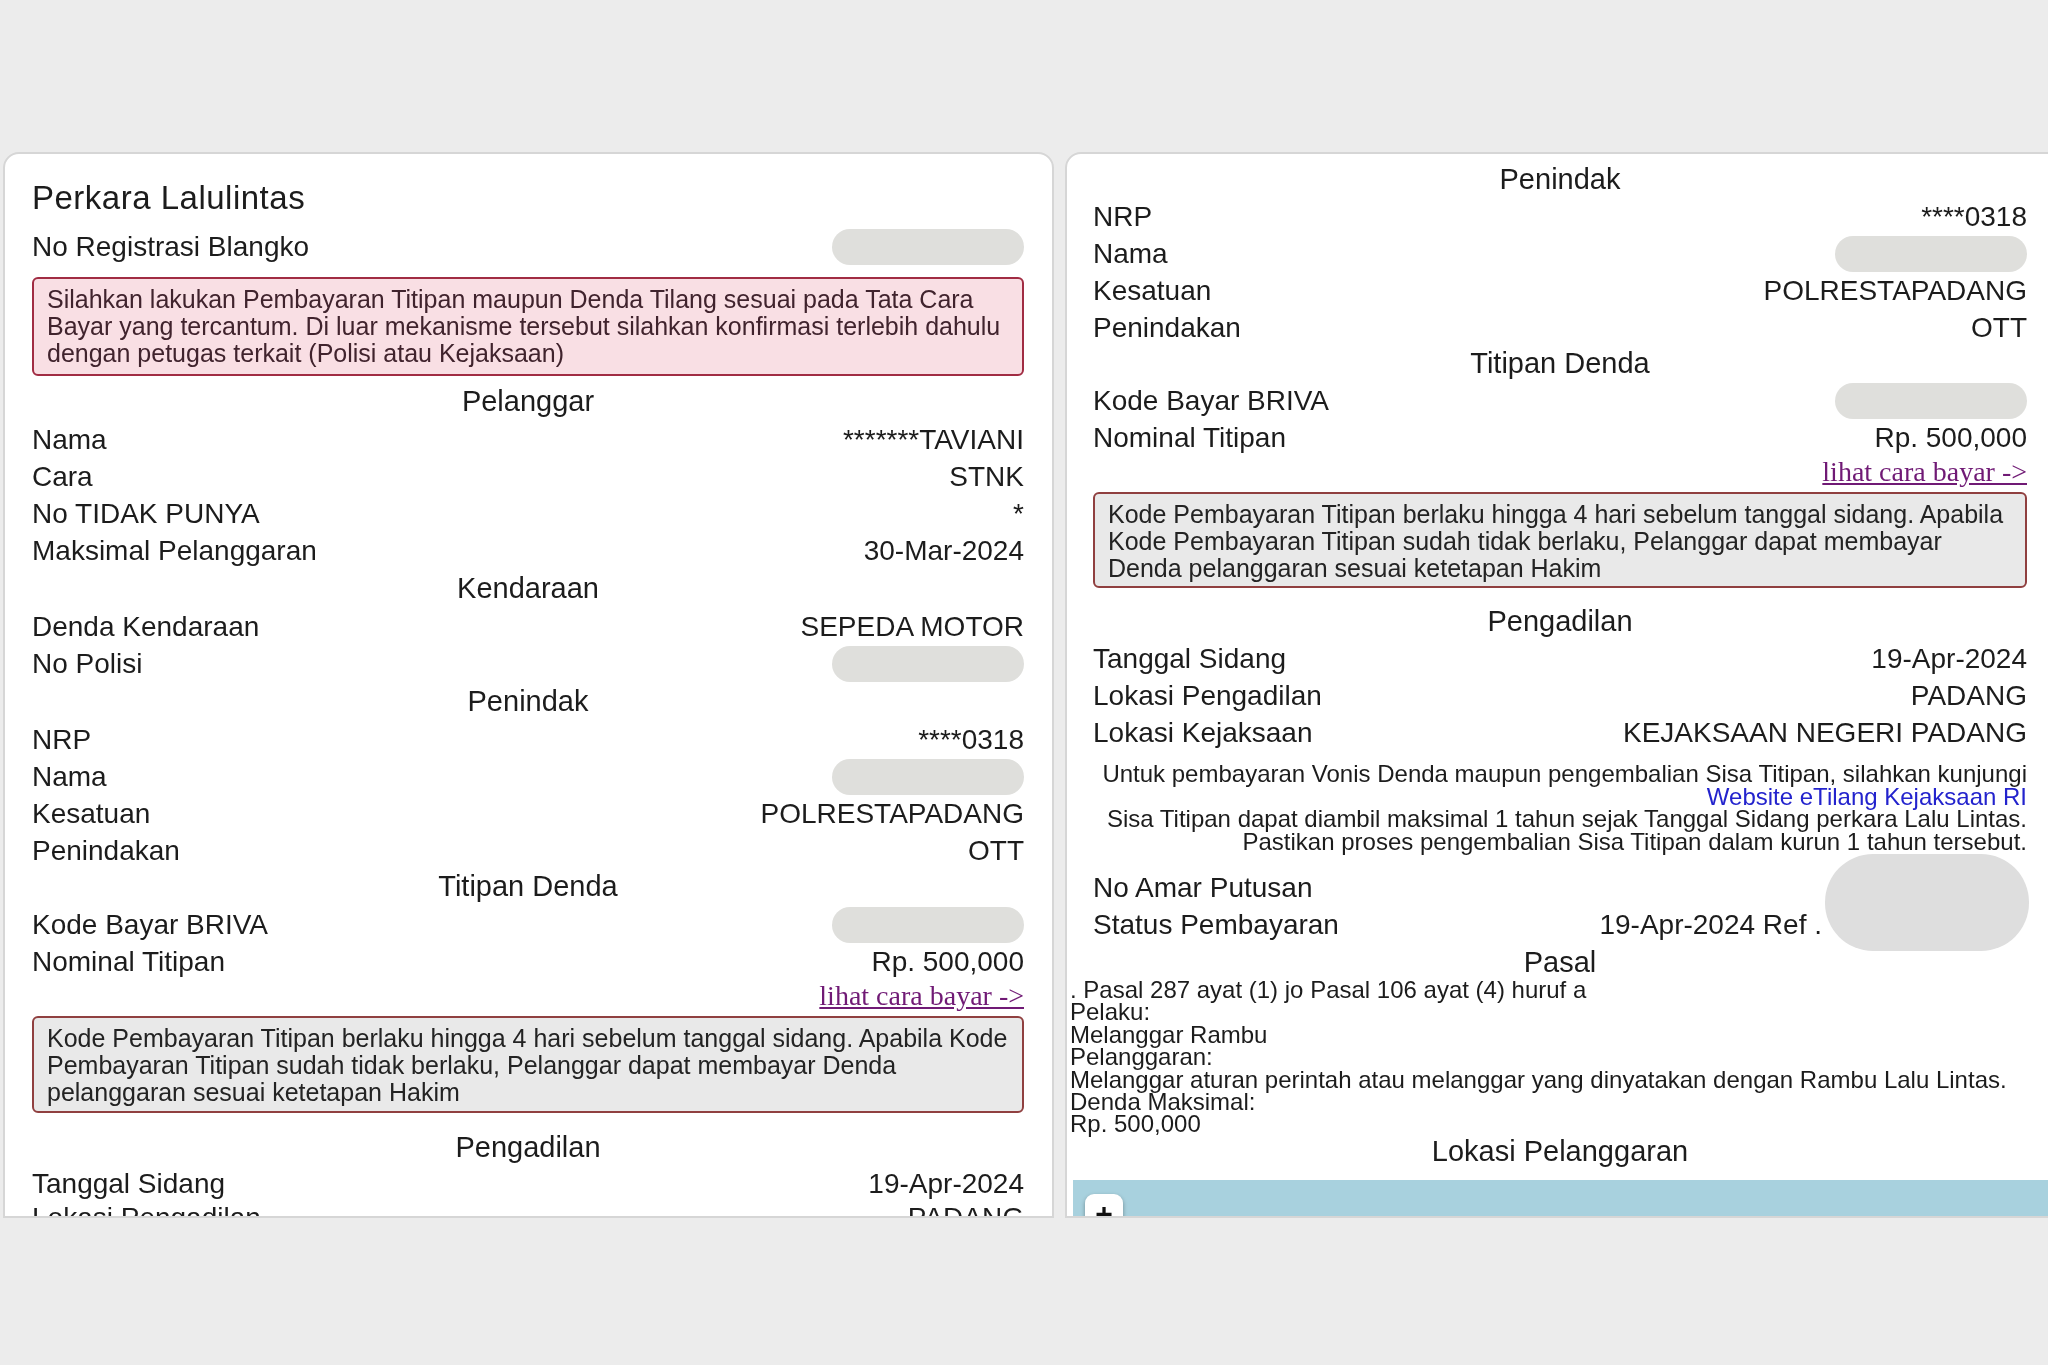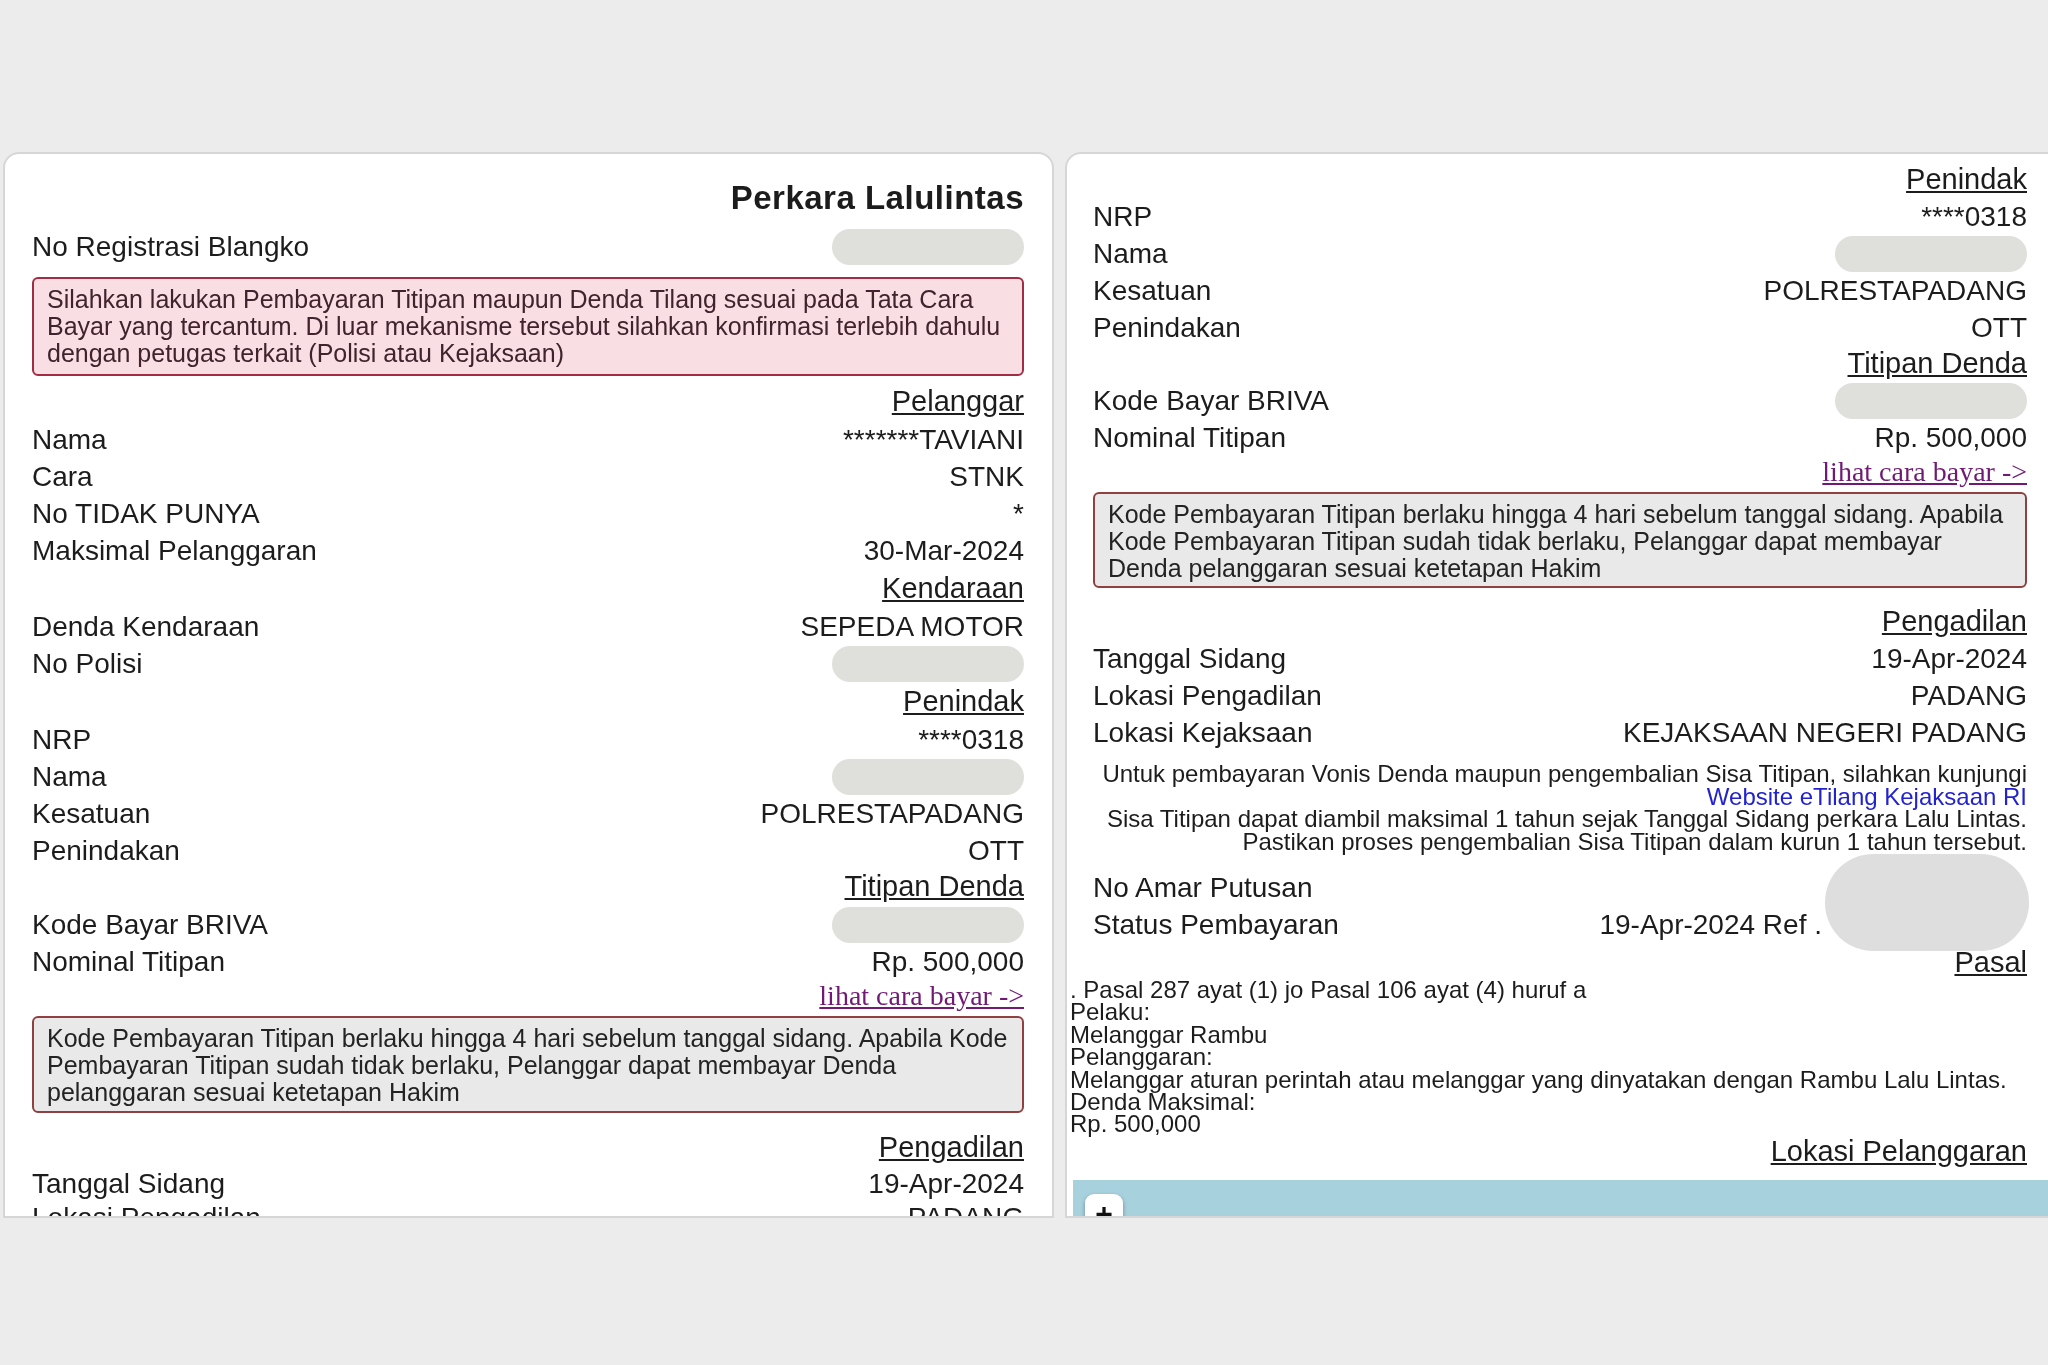--- a/index.html
+++ b/index.html
@@ -9,24 +9,24 @@
 
   .panel { position:absolute; top:152px; height:1066px; background:#ffffff;
            border:2px solid #d6d6d6; overflow:hidden; }
   #left-panel  { left:3px;    width:1051px; border-radius:16px 16px 0 0; }
   #right-panel { left:1065px; width:1092px; border-radius:16px 0 0 0; }
 
   .content { position:relative; }
   #left-panel  .content { margin-left:27px; width:992px; padding-top:22px; }
   #right-panel .content { margin-left:26px; width:934px; padding-top:6px; }
 
-  .page-title { height:44px; font-size:33px; font-weight:700; text-align:right;
+  .page-title { height:44px; font-size:33px; font-weight:400; text-align:left;
                 line-height:44px; letter-spacing:0.5px; }
 
-  .sec { height:34px; font-size:29px; text-align:right; line-height:34px; font-weight:400;text-decoration:underline; }
+  .sec { height:34px; font-size:29px; text-align:center; line-height:34px; font-weight:400; }
 
   .row { height:37px; display:flex; justify-content:space-between; align-items:center;
          font-size:28px; }
   .row .lbl { white-space:nowrap; }
   .row .val { white-space:nowrap; text-align:right; }
 
   .pill { display:inline-block; width:192px; height:36px; border-radius:18px; background:#dfdfdc; }
 
   .warnbox { margin-top:12px; width:992px; background:#f9dfe4; border:2px solid #a12c43;
              border-radius:6px; padding:7px 13px; font-size:25px; line-height:27px;

